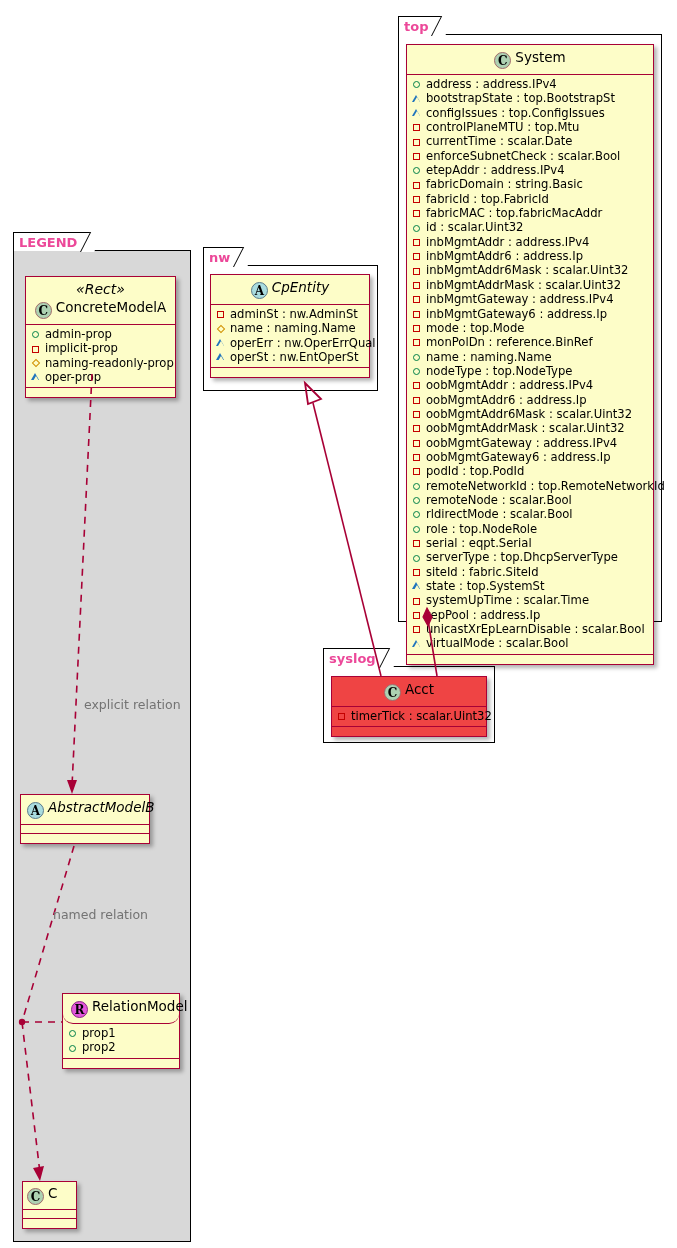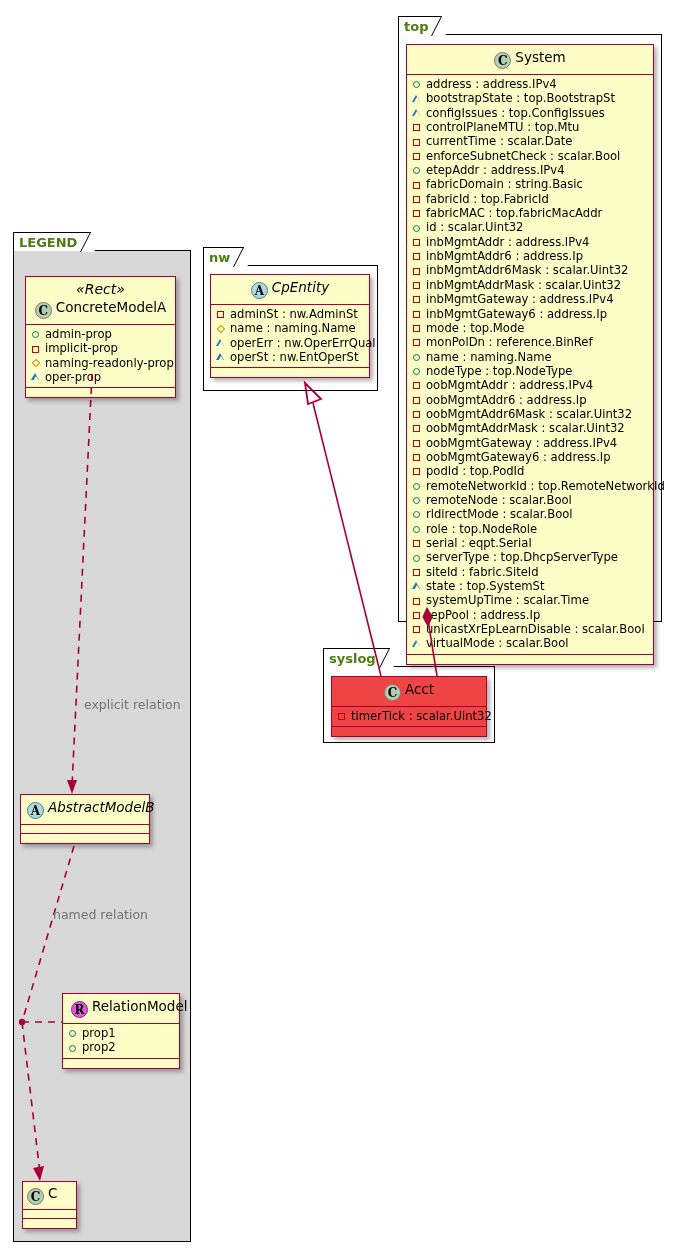--- a/index.html
+++ b/index.html
@@ -15,21 +15,21 @@
   
   .pkg { position: absolute; }
   .pkg-tab {
     position: absolute; top: 0; left: 0;
     height: 19px;
     box-sizing: border-box;
     border: 1.5px solid #000000;
     border-bottom: none;
     background: #ffffff;
     font-size: 13px; font-weight: bold;
-    color: #4d7c0f;
+    color: #ec4899;
     padding: 1px 16px 0 5px;
     line-height: 17px;
     white-space: nowrap;
     z-index: 3;
   }
   .pkg-tab::after {
     content: "";
     position: absolute;
     right: -1px; top: -1px;
     width: 13px; height: 20px;
@@ -205,21 +205,21 @@
 
 <div class="cls" style="left:20px; top:794px; width:130px;">
   <div class="cls-head">
     <span class="badge a">A</span><span class="cls-name ital">AbstractModelB</span>
   </div>
   <div class="cls-attrs" style="height:8px;padding:0;"></div>
   <div class="cls-methods"></div>
 </div>
 
 <div class="cls" style="left:62px; top:993px; width:118px;">
-  <div class="cls-head" style="text-align:left;padding-left:8px;">
+  <div class="cls-head" style="text-align:left;padding-left:8px;border-radius:10px;">
     <span class="badge r">R</span><span class="cls-name">RelationModel</span>
   </div>
   <div class="cls-attrs">
     <div class="attr">
         <span class="mk admin">
           <i></i>
         </span>
         <span>prop1</span>
       </div>
     <div class="attr">

